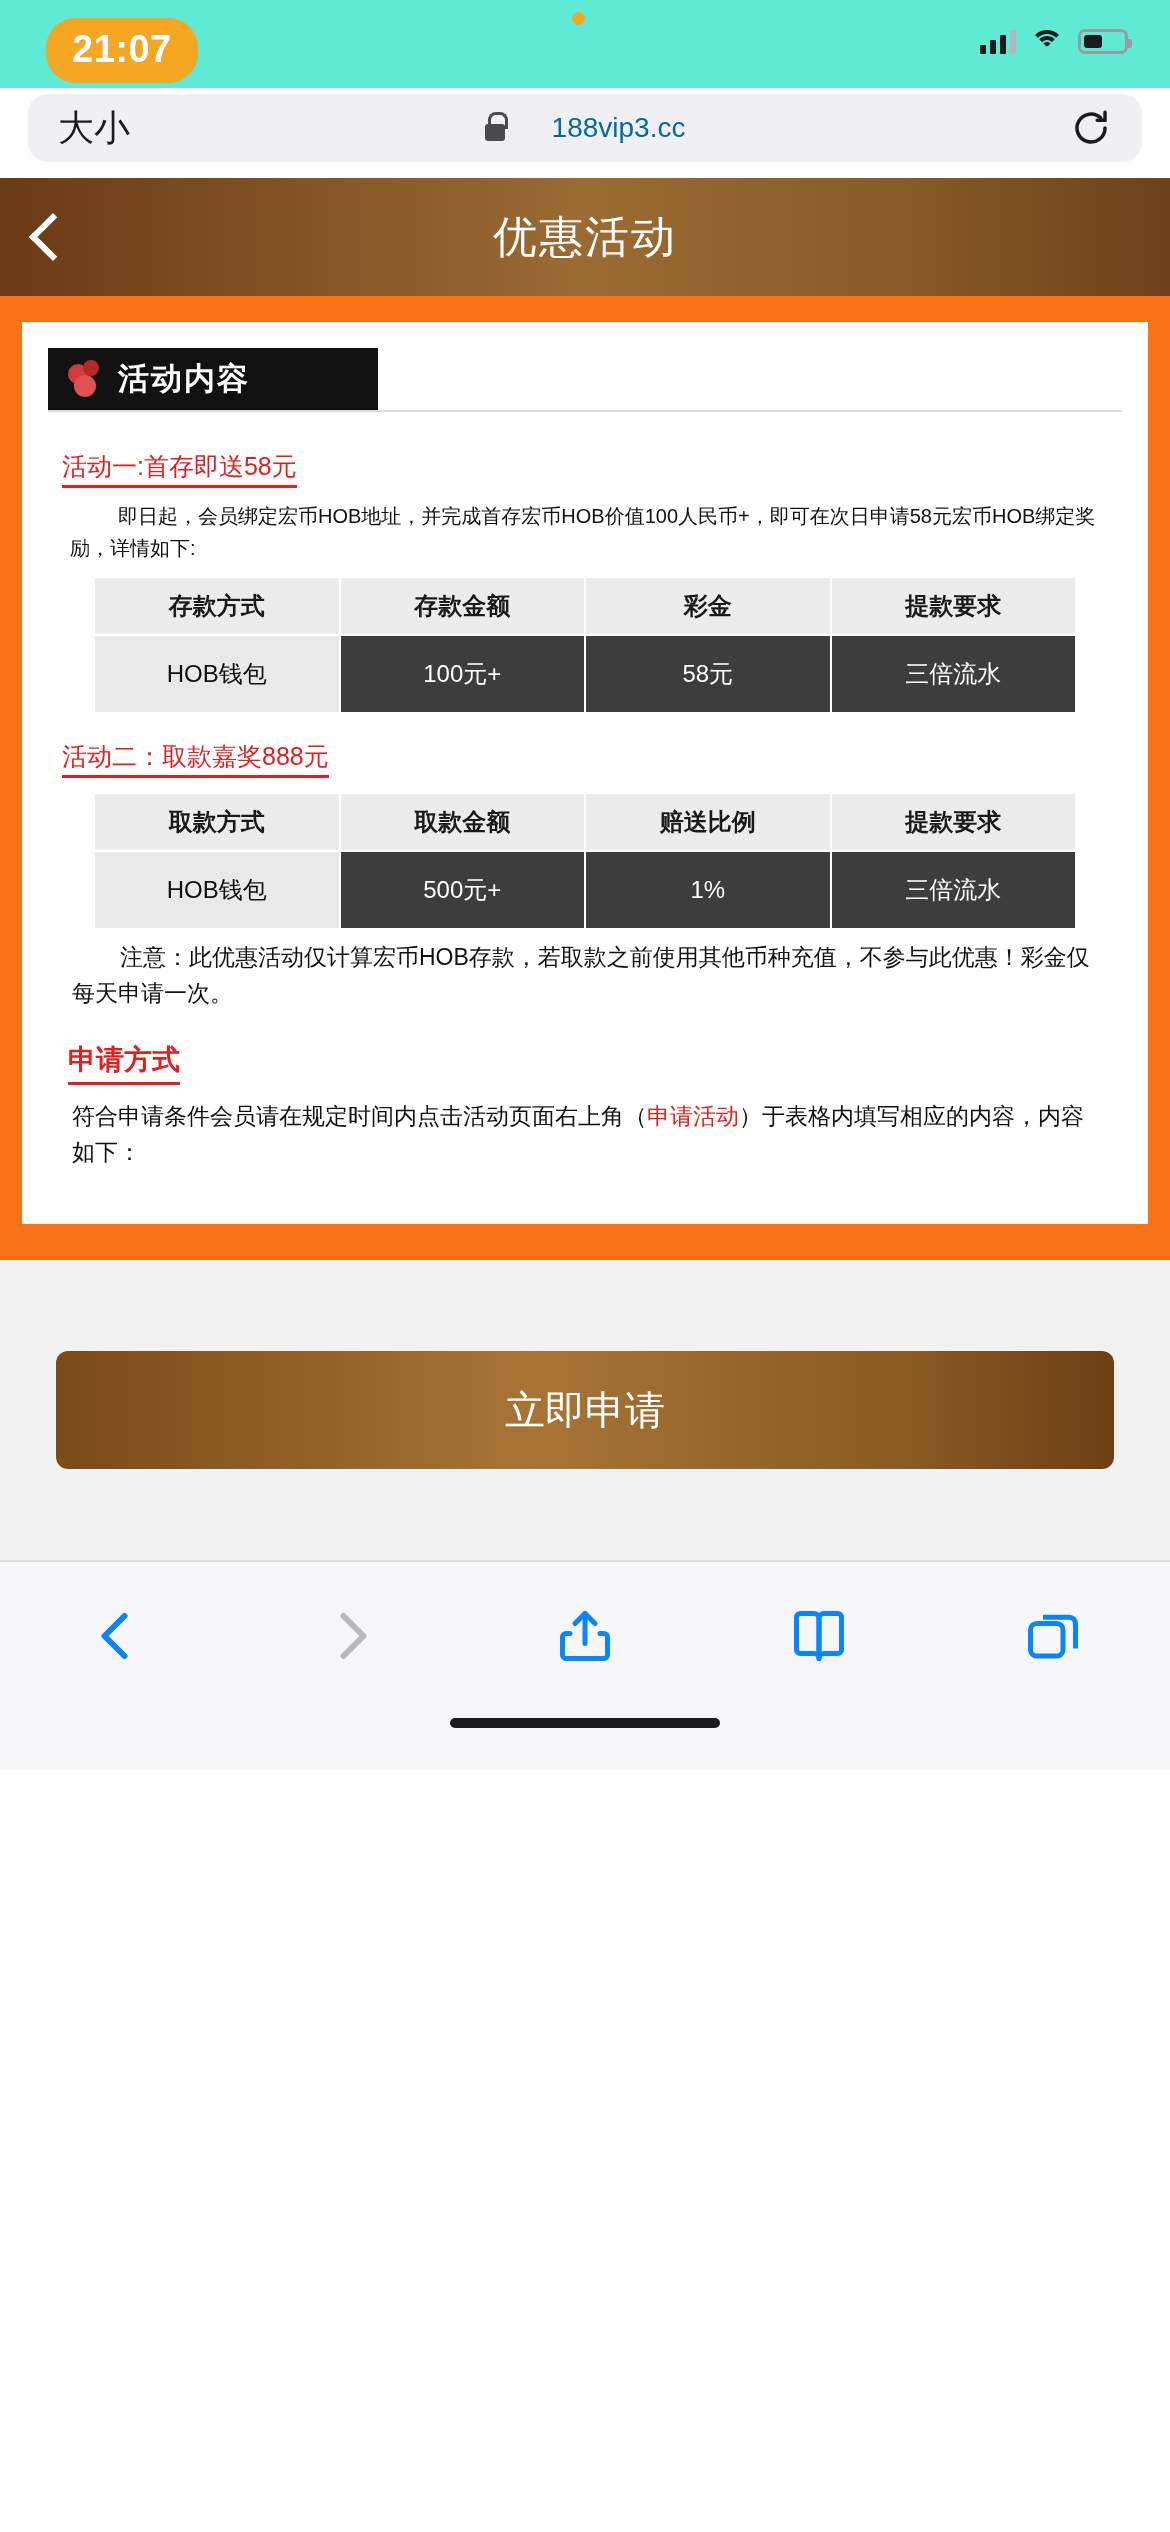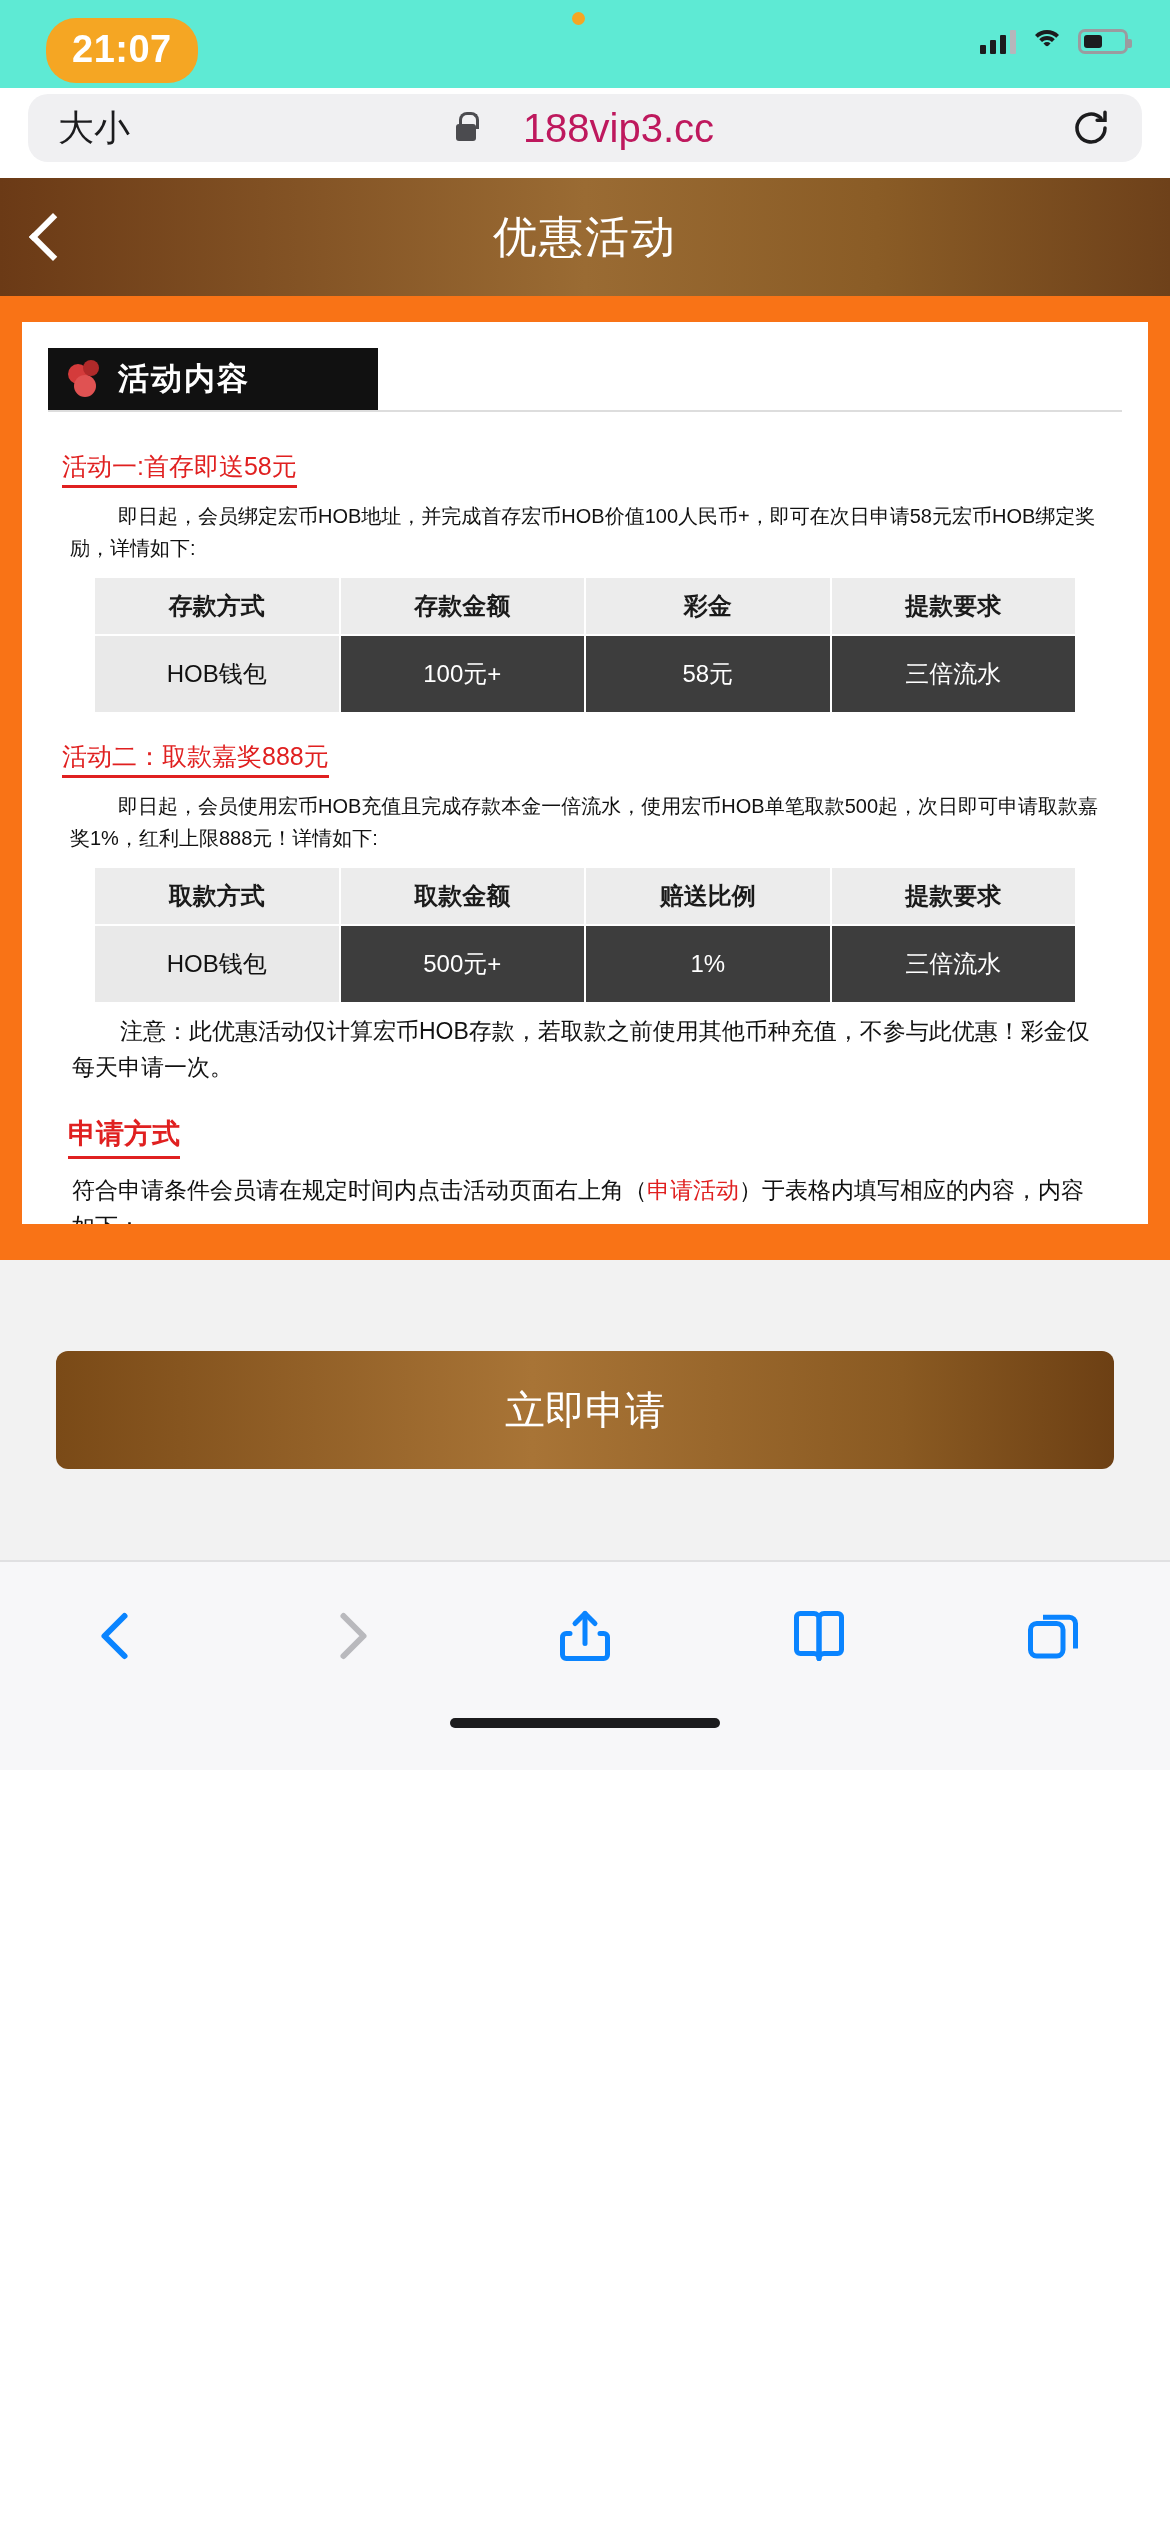--- a/index.html
+++ b/index.html
@@ -67,21 +67,21 @@
     justify-content: center; gap: 14px; pointer-events: none;
   }
   .lock {
     position: relative; width: 20px; height: 17px; background: #4b4b4f;
     border-radius: 3px; margin-top: 8px;
   }
   .lock::before {
     content:""; position: absolute; left: 3px; top: -12px; width: 14px; height: 14px;
     border: 3px solid #4b4b4f; border-bottom: none; border-radius: 8px 8px 0 0;
   }
-  .url-text { font-size: 40px; color: #be185d; margin-left: 33px; }
+  .url-text { font-size: 28px; color: #0369a1; margin-left: 33px; }
   .reload {
     position: absolute; right: 30px; width: 42px; height: 42px;
   }
   .reload svg { width: 42px; height: 42px; }
 
   
   .app-header {
     height: 118px; position: relative;
     background: linear-gradient(90deg, #6b3a16 0%, #9a6b33 50%, #8a5c26 75%, #6e411a 100%);
     display: flex; align-items: center; justify-content: center;
@@ -249,21 +249,20 @@
           <td class="first">HOB钱包</td>
           <td>100元+</td>
           <td>58元</td>
           <td>三倍流水</td>
         </tr>
       </tbody>
         </table>
 
       
       <div class="promo-title">活动二：取款嘉奖888元</div>
-      <div class="promo-para">即日起，会员使用宏币HOB充值且完成存款本金一倍流水，使用宏币HOB单笔取款500起，次日即可申请取款嘉奖1%，红利上限888元！详情如下:</div>
       <table class="promo">
         <tbody>
             <tr>
           <th>取款方式</th>
           <th>取款金额</th>
           <th>赔送比例</th>
           <th>提款要求</th>
         </tr>
         <tr>
           <td class="first">HOB钱包</td>

